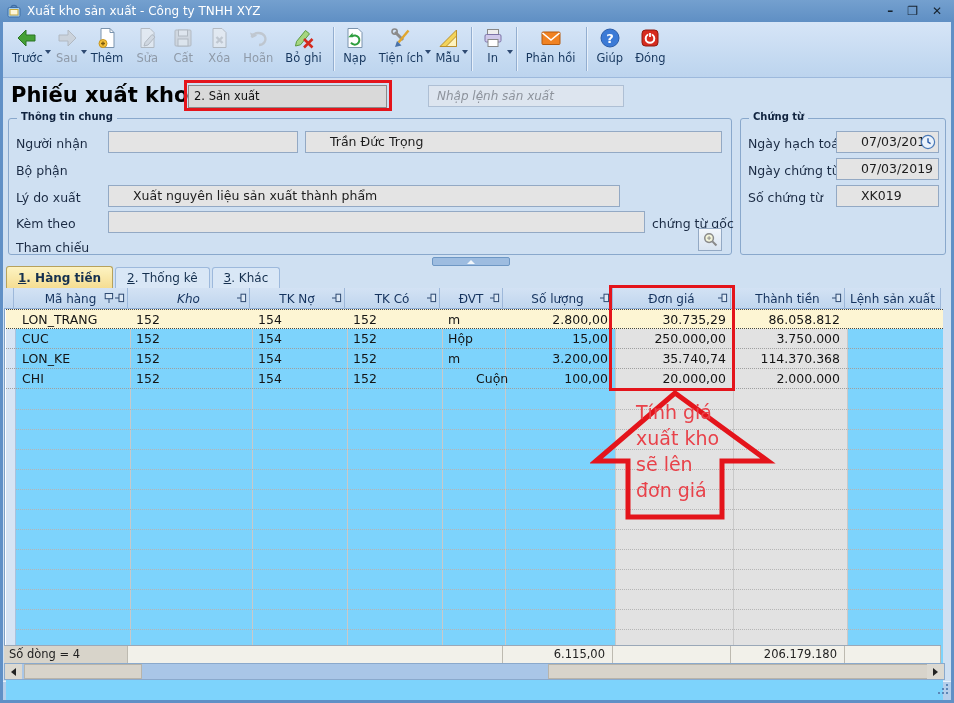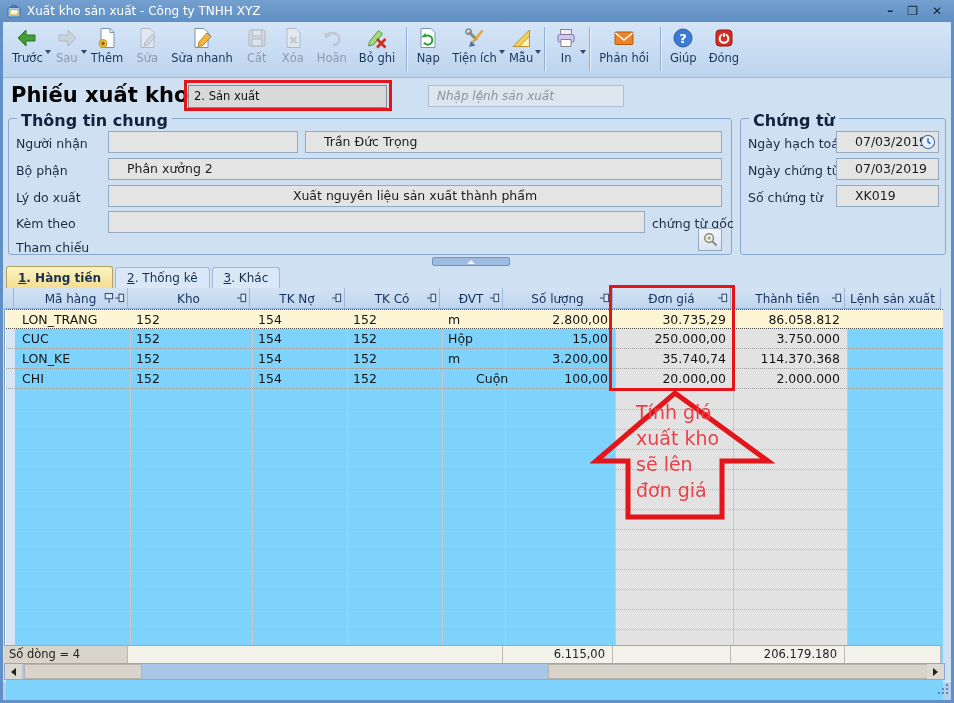--- a/index.html
+++ b/index.html
@@ -24,26 +24,26 @@
   .tb-caret{position:absolute;right:-1px;bottom:20px;width:0;height:0;border-left:3.5px solid transparent;border-right:3.5px solid transparent;border-top:4px solid #2e4a72;}
   .tb-sep{width:1px;height:44px;background:#93aed0;margin:0 4px;box-shadow:1px 0 0 #e7f0fa;}
 
   
   #page-title{position:absolute;left:11px;top:83px;font-size:21px;font-weight:bold;color:#000;z-index:3;}
   #voucher-type{position:absolute;left:188px;top:85px;width:199px;height:23px;background:#d9d9d9;border:1px solid #8a8a8a;font-size:11.5px;color:#111;line-height:21px;padding-left:5px;z-index:3;}
   #order-input{position:absolute;left:428px;top:85px;width:196px;height:22px;background:#dde5ef;border:1px solid #aebfd4;font-size:12px;font-style:italic;color:#8d939c;line-height:20px;padding-left:8px;z-index:3;}
 
   
   .groupbox{position:absolute;border:1px solid #89a8cc;border-radius:3px;z-index:2;}
-  .groupbox .legend{position:absolute;top:-8px;left:8px;background:#cfe0f2;padding:0 4px;font-size:16px;font-weight:bold;color:#10233f;}
+  .groupbox .legend{position:absolute;top:-8px;left:8px;background:#cfe0f2;padding:0 4px;font-size:10px;font-weight:bold;color:#10233f;}
   #gb-general{left:8px;top:118px;width:724px;height:137px;}
   #gb-doc{left:740px;top:118px;width:206px;height:137px;}
 
   .fld-label{position:absolute;font-size:12.5px;color:#1b2b44;z-index:3;}
-  .fld{position:absolute;height:22px;background:#e4e4e4;border:1px solid #93a9c4;font-size:12.5px;color:#1c1c1c;line-height:20px;padding:0 18px;z-index:3;white-space:nowrap;overflow:hidden;}
+  .fld{position:absolute;height:22px;background:#e4e4e4;border:1px solid #93a9c4;font-size:12.5px;color:#1c1c1c;line-height:20px;padding:0 24px;z-index:3;white-space:nowrap;overflow:hidden;}
   .fld .fld-icon{position:absolute;right:2px;top:2px;width:16px;height:16px;}
   .suffix-label{position:absolute;font-size:12.5px;color:#1b2b44;z-index:3;}
   #btn-lookup{position:absolute;left:698px;top:228px;width:24px;height:23px;background:linear-gradient(#f2f6fb,#d9e4f1);border:1px solid #93a9c4;display:flex;align-items:center;justify-content:center;z-index:3;}
   #btn-lookup svg{width:17px;height:17px;}
 
   
   #splitter{position:absolute;left:432px;top:257px;width:78px;height:9px;background:#9dbce0;border:1px solid #6e97c4;border-radius:2px;display:flex;align-items:center;justify-content:center;z-index:3;}
   #splitter .tri{width:0;height:0;border-left:4px solid transparent;border-right:4px solid transparent;border-bottom:4px solid #f2f7fc;}
 
   
@@ -147,30 +147,20 @@
       </div>
       <div class="tb-btn disabled">
         <span class="tb-icon">
           <svg viewBox="0 0 22 22">
             <path d="M5 1.5h9l4 4v15H5z" fill="#efefef" stroke="#9a9a9a"></path>
             <path d="M9 15.5 L16 7.5 L19 10 L12 18 L8 19z" fill="#d2d2d2" stroke="#9a9a9a"></path>
           </svg>
         </span>
         <div class="tb-label">Sửa</div>
       </div>
-      <div class="tb-btn">
-        <span class="tb-icon">
-          <svg viewBox="0 0 22 22">
-            <path d="M4 1.5h9l4 4v15H4z" fill="#fff" stroke="#7a93ad"></path>
-            <path d="M8 15 L16 6 L20 9.5 L12 18.5 L7 19.5z" fill="#f6b73c" stroke="#b9822a"></path>
-            <path d="M16 6 L20 9.5" stroke="#6a7f98"></path>
-          </svg>
-        </span>
-        <div class="tb-label">Sửa nhanh</div>
-      </div>
       <div class="tb-btn disabled">
         <span class="tb-icon">
           <svg viewBox="0 0 22 22">
             <rect x="3" y="3" width="16" height="16" rx="1" fill="#cfcfcf" stroke="#999"></rect>
             <rect x="6.5" y="3" width="9" height="6" fill="#e9e9e9" stroke="#999"></rect>
             <rect x="6" y="12" width="10" height="7" fill="#e9e9e9" stroke="#999"></rect>
           </svg>
         </span>
         <div class="tb-label">Cất</div>
       </div>
@@ -284,24 +274,23 @@
   <div id="order-input">Nhập lệnh sản xuất</div>
 
   <div class="groupbox" id="gb-general">
     <span class="legend">Thông tin chung</span>
   </div>
   <div class="fld-label" style="left:16px;top:136px;">Người nhận</div>
   <div class="fld" style="left:108px;top:131px;width:190px;"></div>
   <div class="fld" style="left:305px;top:131px;width:417px;">Trần Đức Trọng</div>
 
   <div class="fld-label" style="left:16px;top:163px;">Bộ phận</div>
-  <div class="fld" style="left:108px;top:158px;width:614px;">Phân xưởng 2</div>
 
   <div class="fld-label" style="left:16px;top:190px;">Lý do xuất</div>
-  <div class="fld" style="left:108px;top:185px;width:614px;text-align:center;">Xuất nguyên liệu sản xuất thành phẩm</div>
+  <div class="fld" style="left:108px;top:185px;width:512px;">Xuất nguyên liệu sản xuất thành phẩm</div>
 
   <div class="fld-label" style="left:16px;top:216px;">Kèm theo</div>
   <div class="fld" style="left:108px;top:211px;width:537px;"></div>
   <div class="suffix-label" style="left:652px;top:216px;">chứng từ gốc</div>
 
   <div class="fld-label" style="left:16px;top:240px;">Tham chiếu</div>
   <div id="btn-lookup">
     <svg viewBox="0 0 18 18">
         <circle cx="7.5" cy="7.5" r="4.6" fill="#f4f5da" stroke="#8a8a8a" stroke-width="1.6"></circle>
         <path d="M11 11 l4.3 4.3" stroke="#8a8a8a" stroke-width="2.2"></path>
@@ -355,21 +344,21 @@
           <svg viewBox="0 0 10 10">
             <path d="M5 6V10" stroke="#2e4a72"></path>
             <rect x="1.2" y="0.5" width="7.4" height="5.2" fill="#dce8f5" stroke="#2e4a72"></rect>
           </svg>
           <svg viewBox="0 0 10 10">
             <path d="M0 5H4" stroke="#2e4a72"></path>
             <rect x="4" y="1.2" width="4.6" height="7.4" fill="#dce8f5" stroke="#2e4a72"></rect>
           </svg>
         </span>
       </div>
-      <div class="gh-cell" style="left: 124px; width: 122px;">
+      <div class="gh-cell" style="left: 124px; width: 122px; font-style: italic;">
         <span>Kho</span>
         <span class="pins">
           <svg viewBox="0 0 10 10">
             <path d="M0 5H4" stroke="#2e4a72"></path>
             <rect x="4" y="1.2" width="4.6" height="7.4" fill="#dce8f5" stroke="#2e4a72"></rect>
           </svg>
         </span>
       </div>
       <div class="gh-cell" style="left: 246px; width: 95px;">
         <span>TK Nợ</span>

